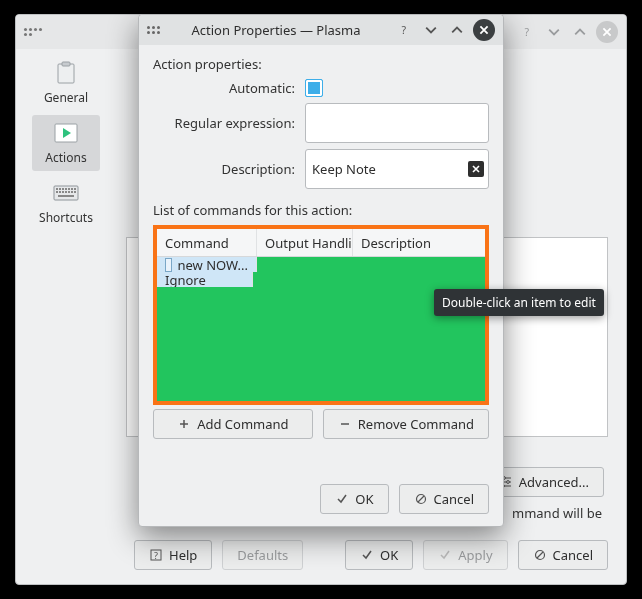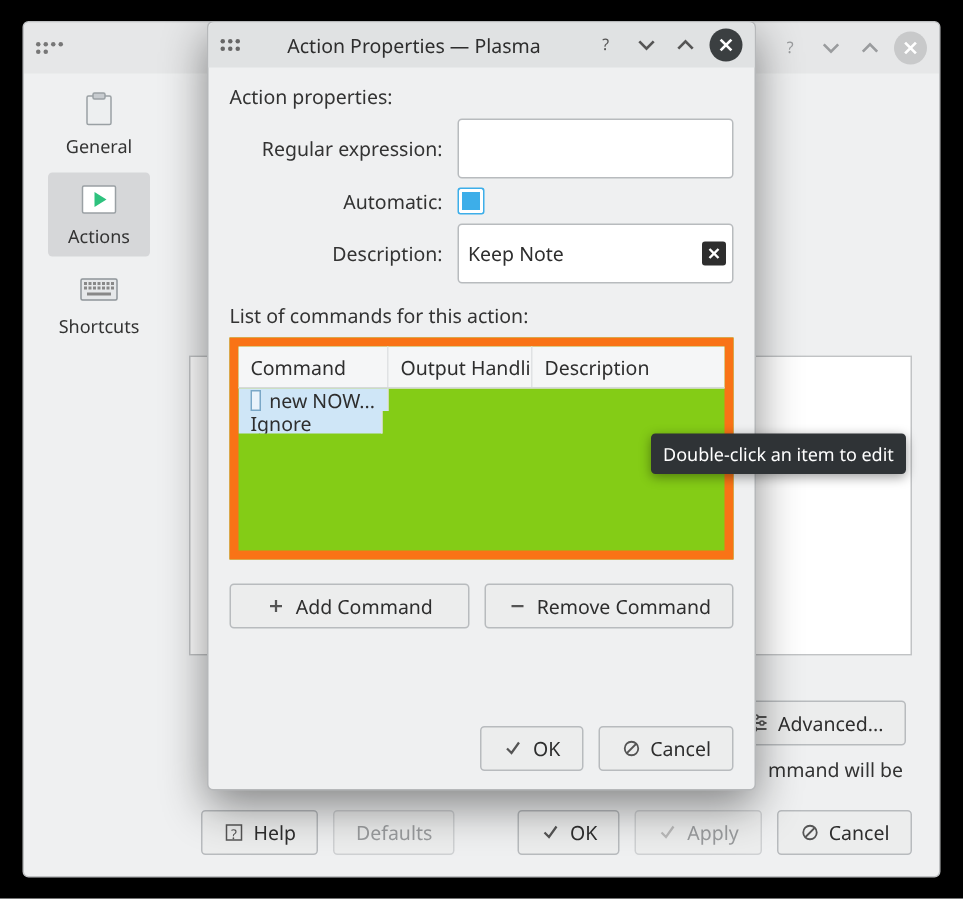--- a/index.html
+++ b/index.html
@@ -140,21 +140,21 @@
   }
   .checkbox {
     width:18px; height:18px; border:1px solid #3daee9; background:#3daee9;
     display:flex; align-items:center; justify-content:center; border-radius:2px;
   }
   .checkbox .inner { width:10px;height:10px;background:#3daee9; }
   .checkbox.checked { box-shadow: inset 0 0 0 2px #fff; }
 
   .section-head { font-size:13px; color:#333; margin:12px 0 6px 0; }
   .cmd-table {
-    border:6px solid #f97316; background:#84cc16; height:148px;
+    border:4px solid #f97316; background:#22c55e; height:180px;
     display:flex; flex-direction:column;
   }
   .cmd-head {
     display:flex; height:28px; border-bottom:1px solid #d6d8da;
     background:#f5f6f7;
   }
   .cmd-head .col, .cmd-row .col {
     display:flex; align-items:center; padding:0 8px; font-size:13px;
     border-right:1px solid #e0e2e4; overflow:hidden; white-space:nowrap;
   }
@@ -172,21 +172,21 @@
   }
   .cmd-row .editing {
     position:relative; flex:1; display:flex; align-items:center;
   }
   .cmd-row .editing .caret {
     width:1px; height:16px; background:#333; margin-left:1px;
     animation: blink 1s steps(1) infinite;
   }
   @keyframes blink { 50% { opacity:0; } }
 
-  .cmd-actions { display:flex; gap:10px; margin-top:16px; }
+  .cmd-actions { display:flex; gap:10px; margin-top:4px; }
 
   .dialog-buttons {
     position:absolute; right:14px; bottom:12px; display:flex; gap:10px;
   }
 
   
   .tooltip {
     position:absolute;
     left:434px; top:289px;
     background:#2f3336; color:#fff; font-size:12px;
@@ -370,33 +370,33 @@
       <svg width="12" height="12" viewBox="0 0 10 10">
           <path d="M2 2l6 6M8 2l-6 6" stroke="#fff" stroke-width="1.5"></path>
         </svg>
     </div>
   </div>
 
   <div class="dialog-body">
     <div class="section-head" style="margin-top:0">Action properties:</div>
 
     <div class="form-row">
+      <div class="lbl">Automatic:</div>
+      <div class="ctrl">
+        <div class="checkbox checked">
+          <div class="inner"></div>
+        </div>
+      </div>
+    </div>
+
+    <div class="form-row">
       <div class="lbl">Regular expression:</div>
       <div class="ctrl">
         <div class="text-input">
           <span></span>
-        </div>
-      </div>
-    </div>
-
-    <div class="form-row">
-      <div class="lbl">Automatic:</div>
-      <div class="ctrl">
-        <div class="checkbox checked">
-          <div class="inner"></div>
         </div>
       </div>
     </div>
 
     <div class="form-row">
       <div class="lbl">Description:</div>
       <div class="ctrl">
         <div class="text-input">
           <span>Keep Note</span>
           <div class="clear-x">

